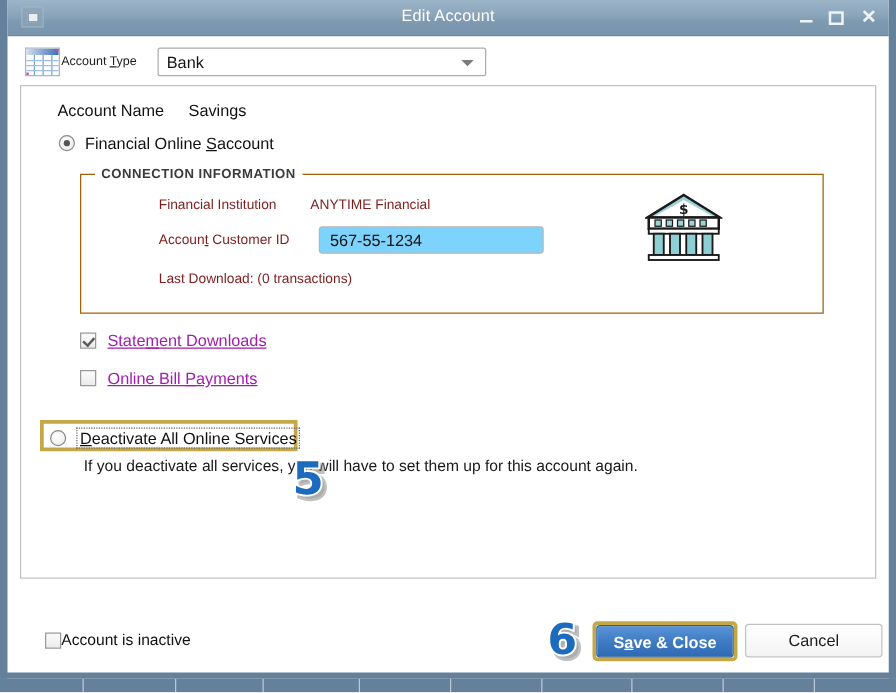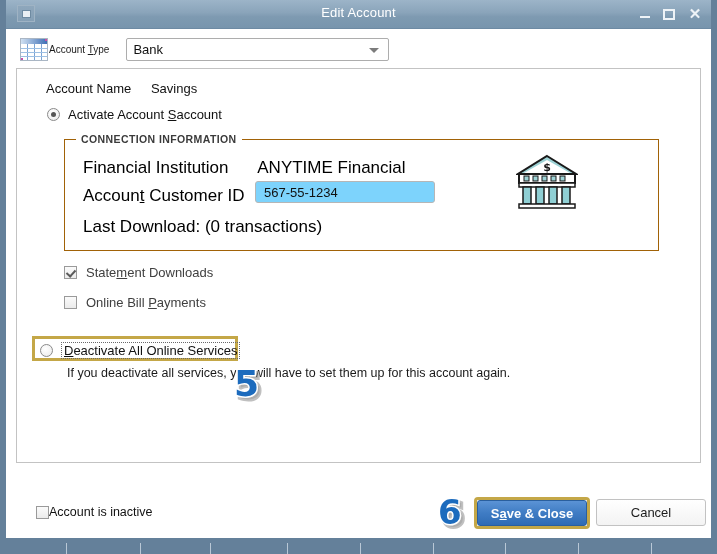--- a/index.html
+++ b/index.html
@@ -307,22 +307,23 @@
     top: -7px;
     background: #ffffff;
     padding: 0 5px;
     font-size: 10.5px;
     letter-spacing: .4px;
     color: #3b3b3b;
     font-weight: bold;
   }
   .gb-line {
     position: absolute;
-    font-size: 17px;
-    color: #000000;
+    font-size: 11px;
+    color: #7f1d1d;
+    margin-left: 44px;
   }
   #fi-row { left: 18px; top: 18px; }
   #fi-row .value { margin-left: 24px; }
   #acctid-label { left: 18px; top: 46px; }
   .text-input {
     position: absolute;
     left: 190px;
     top: 41px;
     width: 180px;
     height: 22px;
@@ -346,21 +347,22 @@
     width: 62px;
     height: 55px;
   }
 
   
   .check-row {
     position: absolute;
     display: flex;
     align-items: center;
     font-size: 13px;
-    color: #404040;
+    color: #a21caf;
+    text-decoration: underline;
   }
   .checkbox {
     width: 13px;
     height: 13px;
     border: 1px solid #9a9a9a;
     background: linear-gradient(to bottom, #fbfbfb, #ebebeb);
     box-sizing: border-box;
     position: relative;
     flex: 0 0 auto;
   }
@@ -539,21 +541,21 @@
 
     <div class="panel">
 
       <div class="acct-name-row">
         <span>Account Name</span>
         <span class="value">Savings</span>
       </div>
 
       <div class="radio-row" id="activate-row">
         <span class="radio checked"></span>
-        <span class="rlabel"><span>Activate Account </span><u>S</u><span>account</span></span>
+        <span class="rlabel"><span>Financial Online </span><u>S</u><span>account</span></span>
       </div>
 
       <div class="groupbox">
         <div class="legend">CONNECTION INFORMATION</div>
 
         <div class="gb-line" id="fi-row">
           <span>Financial Institution</span>
           <span class="value">ANYTIME Financial</span>
         </div>
 

